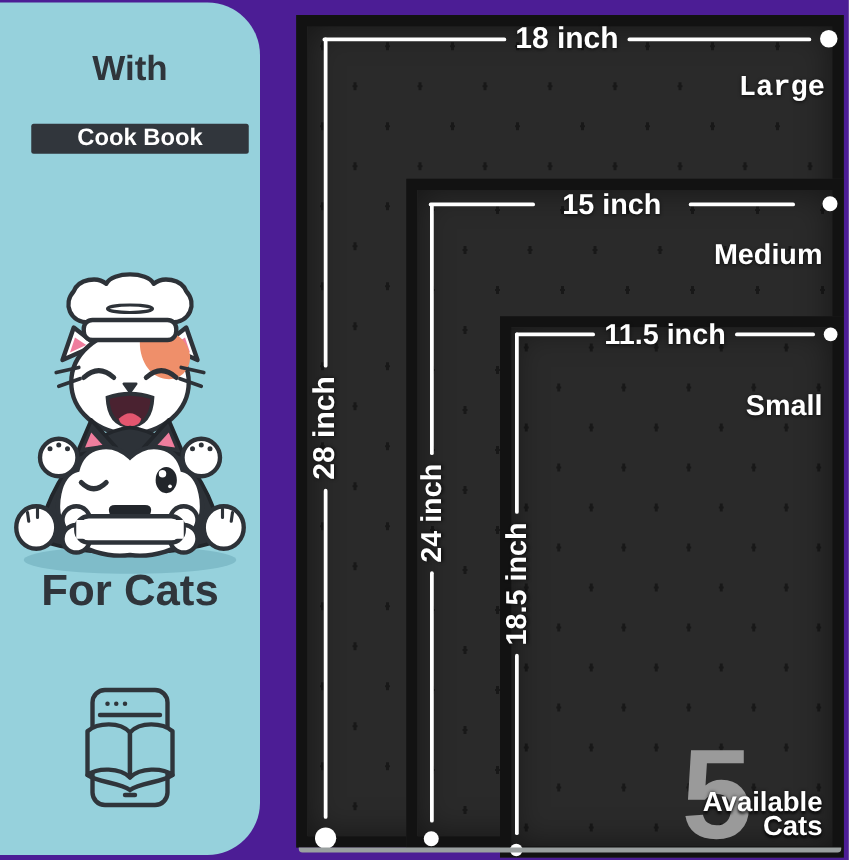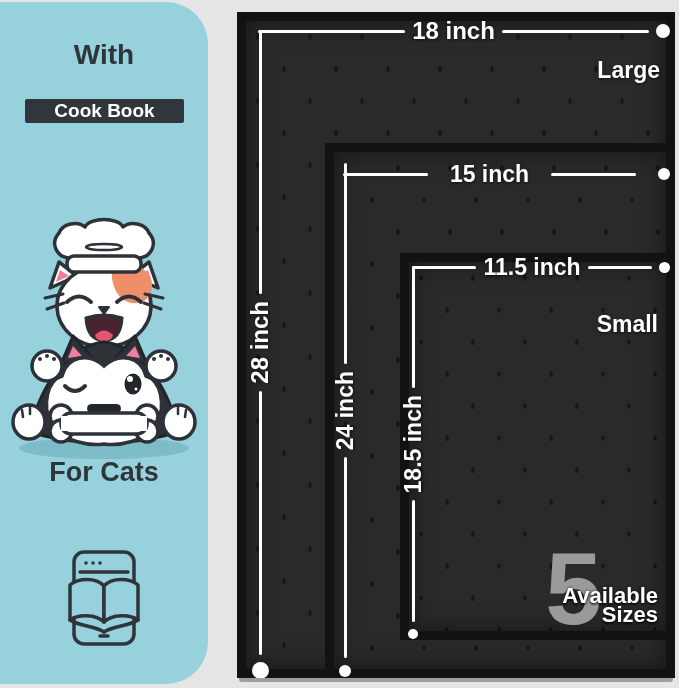--- a/index.html
+++ b/index.html
@@ -1,78 +1,78 @@
 <!DOCTYPE html>
 <html><head>
 <meta charset="utf-8">
 <style>
   html,body{margin:0;padding:0;}
   .canvas{
-    position:relative;width:679px;height:688px;background:#e5e5e5;overflow:hidden;
+    position:relative;width:679px;height:688px;background:#4c1d95;overflow:hidden;
     font-family:"Liberation Sans",sans-serif;
   }
 
   
   .panel{
     position:absolute;left:0;top:2px;width:208px;height:682px;
     background:#96d1dc;border-radius:0 42px 42px 0;text-align:center;color:#2f353b;
   }
   .eyebrow{position:absolute;top:38px;left:0;width:100%;font-size:28px;font-weight:700;line-height:30px;}
   .badge{
-    position:absolute;top:97px;left:25px;width:159px;height:24px;background:#31363c;color:#ffffff;
+    position:absolute;top:97px;left:25px;width:174px;height:24px;background:#31363c;color:#ffffff;
     font-size:19px;font-weight:700;line-height:24px;border-radius:2px;
   }
   .big-title{position:absolute;top:126px;left:0;width:100%;font-size:46px;font-weight:700;line-height:42px;letter-spacing:2px;}
   .pets-svg{position:absolute;left:9px;top:212px;}
-  .subtitle{position:absolute;top:457px;left:0;width:100%;font-size:27px;font-weight:700;line-height:27px;}
+  .subtitle{position:absolute;top:457px;left:0;width:100%;font-size:35px;font-weight:700;line-height:27px;}
   .ebook-svg{position:absolute;left:64px;top:546px;}
 
   
   .mat{
     position:absolute;box-sizing:border-box;border:9px solid #121212;background-color:#2a2a2a;
     background-image:
       radial-gradient(1.7px 3.4px at 50% 50%, #181818 97%, transparent 100%),
       radial-gradient(1.7px 3.4px at 50% 50%, #181818 97%, transparent 100%);
     background-size:52px 64px,52px 64px;
     background-position:12px 16px,38px 48px;
     box-shadow:inset 0 0 26px rgba(0,0,0,0.5);
   }
   .mat-large {left:237px;top:12px;width:438px;height:666px;}
   .mat-medium{left:325px;top:143px;width:350px;height:535px;}
-  .mat-small {left:400px;top:253px;width:275px;height:387px;}
+  .mat-small {left:400px;top:253px;width:275px;height:433px;}
   .mat-strip{position:absolute;left:239px;top:678px;width:434px;height:4px;background:#9aa0a0;border-radius:0 0 3px 3px;}
 
   
   .dim-h{position:absolute;display:flex;align-items:center;gap:7px;height:16px;}
   .dim-h .seg{flex:1;height:3px;background:#fff;border-radius:2px;}
   .dim-v{position:absolute;display:flex;flex-direction:column;align-items:center;gap:7px;width:18px;}
   .dim-v .seg{flex:1;width:3px;background:#fff;border-radius:2px;}
   .dot{background:#fff;border-radius:50%;flex:none;}
   .dot-14{width:14px;height:14px;} .dot-17{width:17px;height:17px;}
   .dot-12{width:12px;height:12px;} .dot-11{width:11px;height:11px;} .dot-10{width:10px;height:10px;}
   .dim-label{
     color:#fff;font-weight:700;font-size:23px;white-space:nowrap;
     text-shadow:0 1px 3px rgba(0,0,0,0.7);
   }
   .dim-label.lg{font-size:24px;}
   .dim-v .dim-label{writing-mode:vertical-rl;transform:rotate(180deg);}
 
   
   .mat-large  .dim-h{left:12px;right:-4px;top:2px;}
   .mat-large  .dim-v{left:5px;top:9px;bottom:-10px;}
-  .mat-medium .dim-h{left:9px;right:-4px;top:14px;gap:22px;}
+  .mat-medium .dim-h{left:9px;right:-4px;top:3px;gap:22px;}
   .mat-medium .dim-v{left:2px;top:11px;bottom:-8px;}
   .mat-small  .dim-h{left:3px;right:-4px;top:-3px;}
   .mat-small  .dim-v{left:-5px;top:4px;bottom:-8px;}
 
   .size-label{
     position:absolute;color:#fff;font-weight:700;font-size:23px;
     text-shadow:0 1px 3px rgba(0,0,0,0.7);
   }
-  .mat-large  .size-label{top:36px;right:6px;}
+  .mat-large  .size-label{top:36px;right:6px;font-family:Liberation Mono, monospace;}
   .mat-medium .size-label{top:38px;right:8px;}
   .mat-small  .size-label{top:49px;right:8px;text-align:right;}
 
   
   .callout{position:absolute;right:8px;bottom:7px;text-align:right;}
   .callout .big-count{
     position:absolute;right:56px;bottom:-2px;font-size:102px;font-weight:700;line-height:74px;
     color:#9a9a9a;z-index:0;
   }
   .callout .word{
@@ -201,39 +201,40 @@
       <span class="dim-label">15 inch</span>
       <span class="seg"></span>
       <span class="dot dot-12"></span>
     </div>
     <div class="dim-v">
       <span class="seg"></span>
       <span class="dim-label">24 inch</span>
       <span class="seg"></span>
       <span class="dot dot-12"></span>
     </div>
+    <div class="size-label">Medium</div>
   </div>
 
   <div class="mat mat-small">
     <div class="dim-h">
       <span class="seg"></span>
       <span class="dim-label">11.5 inch</span>
       <span class="seg"></span>
       <span class="dot dot-11"></span>
     </div>
     <div class="dim-v">
       <span class="seg"></span>
       <span class="dim-label">18.5 inch</span>
       <span class="seg"></span>
       <span class="dot dot-10"></span>
     </div>
     <div class="size-label">Small</div>
 
     <div class="callout">
       <div class="big-count">5</div>
       <div class="word">Available</div>
-      <div class="word">Sizes</div>
+      <div class="word">Cats</div>
     </div>
   </div>
 
   <div class="mat-strip"></div>
 
 </div>
 
 </body></html>

